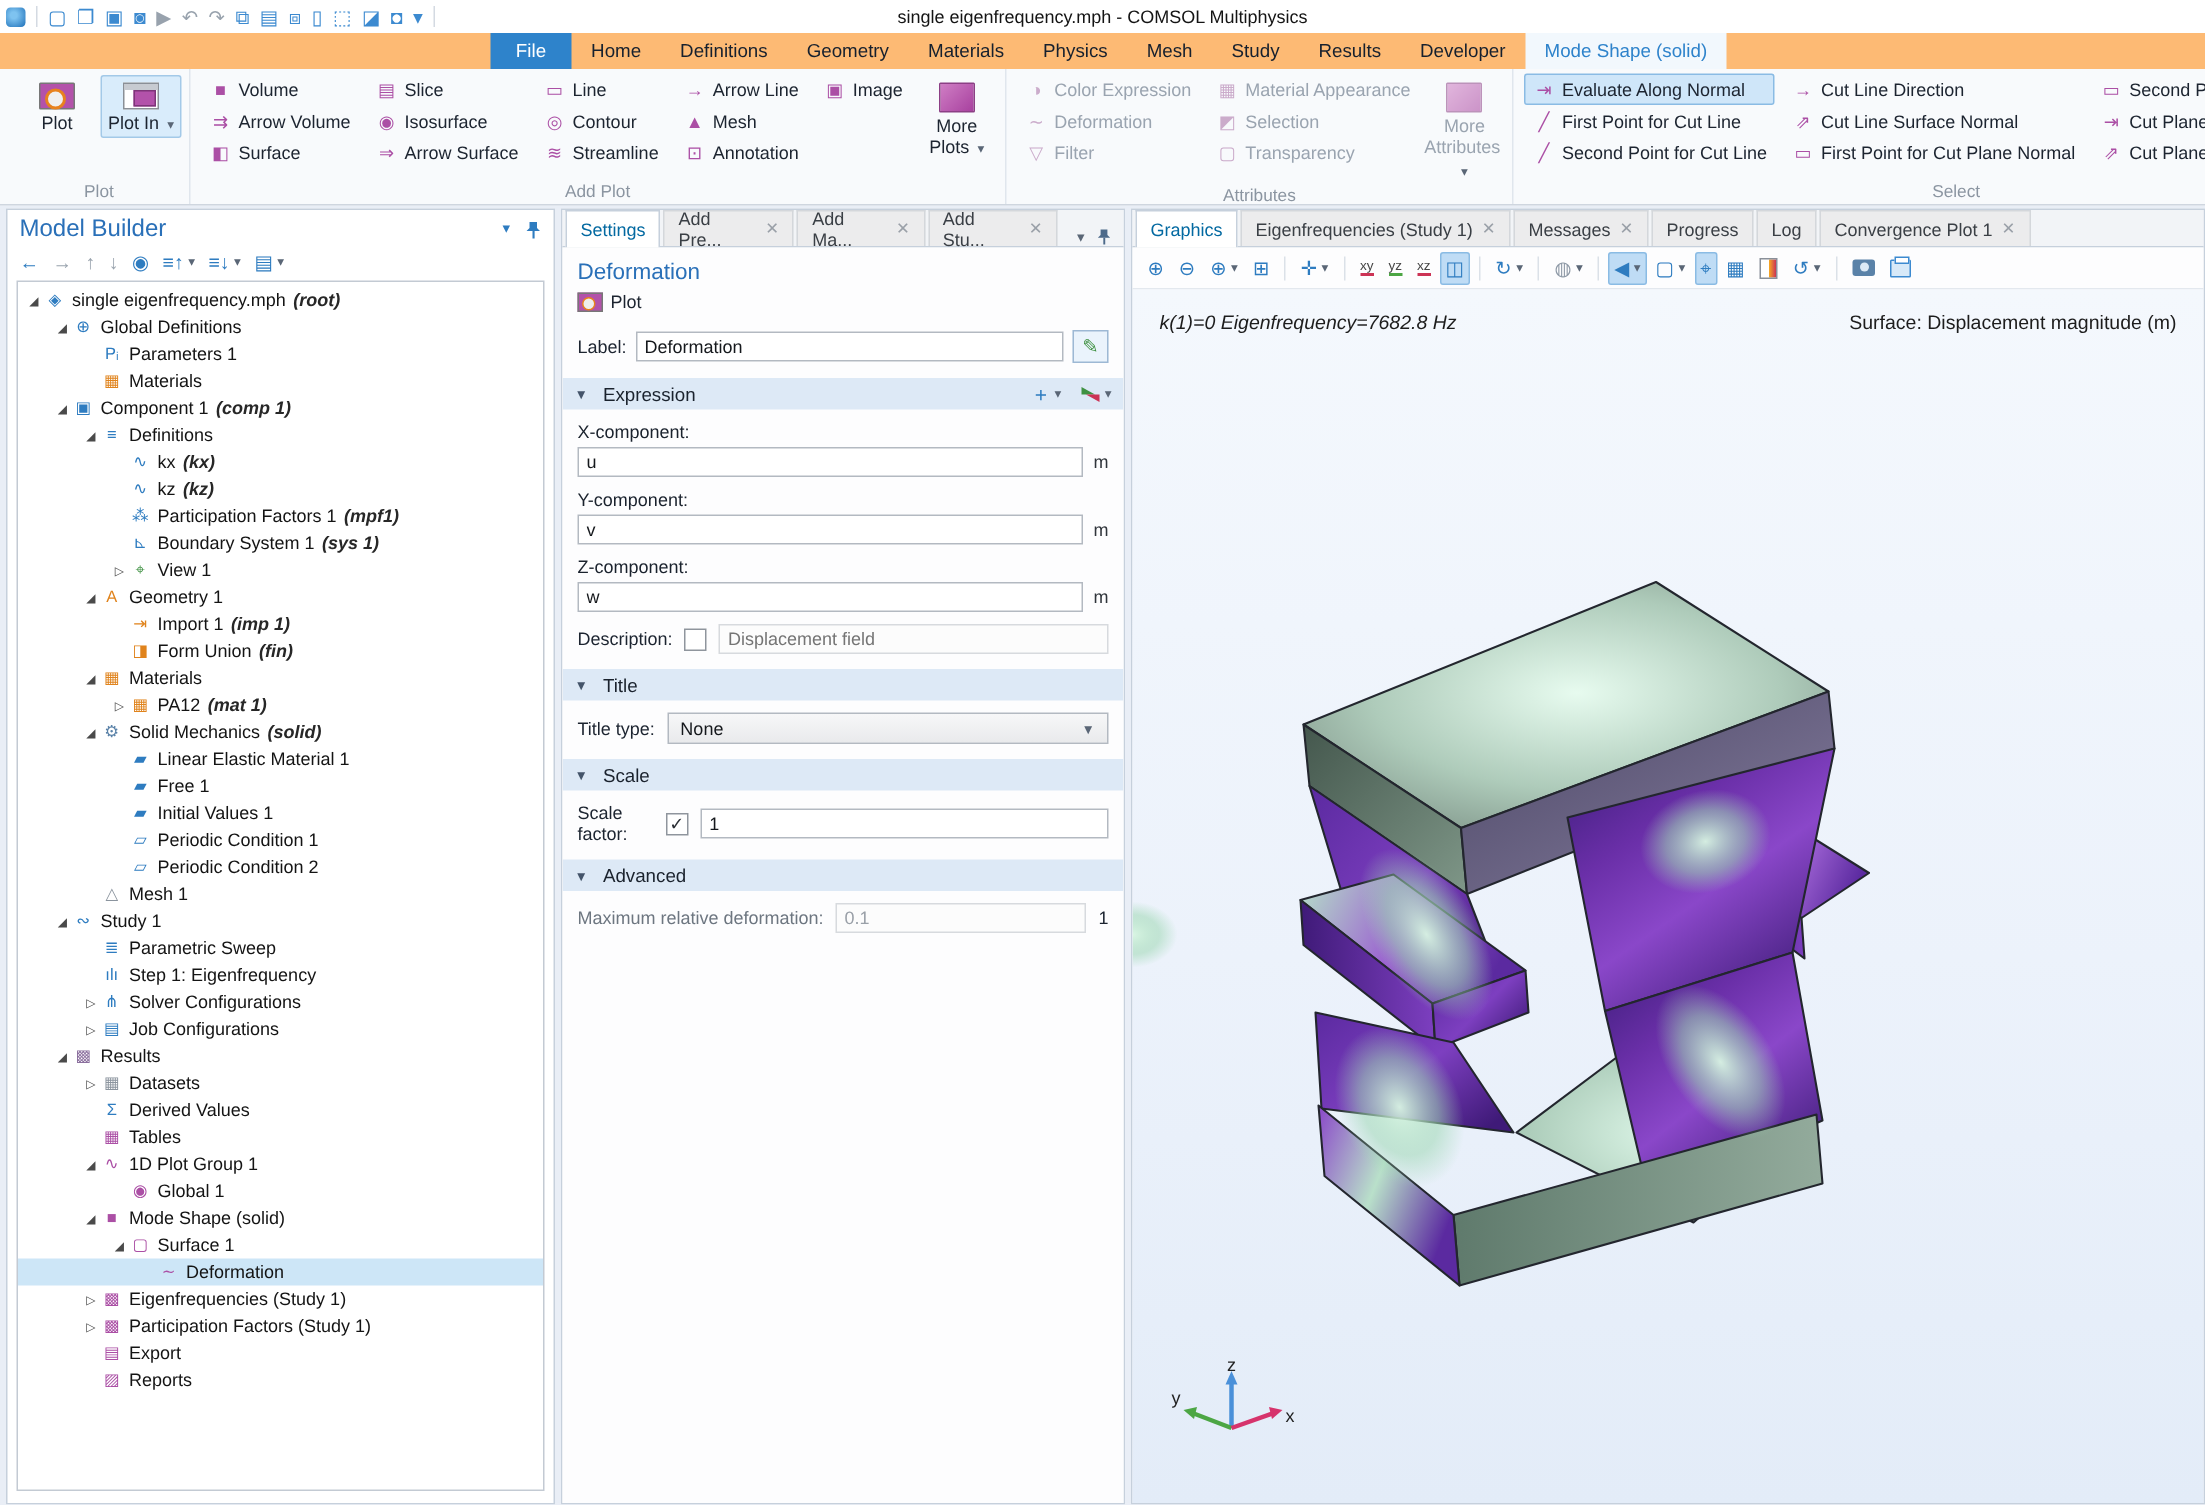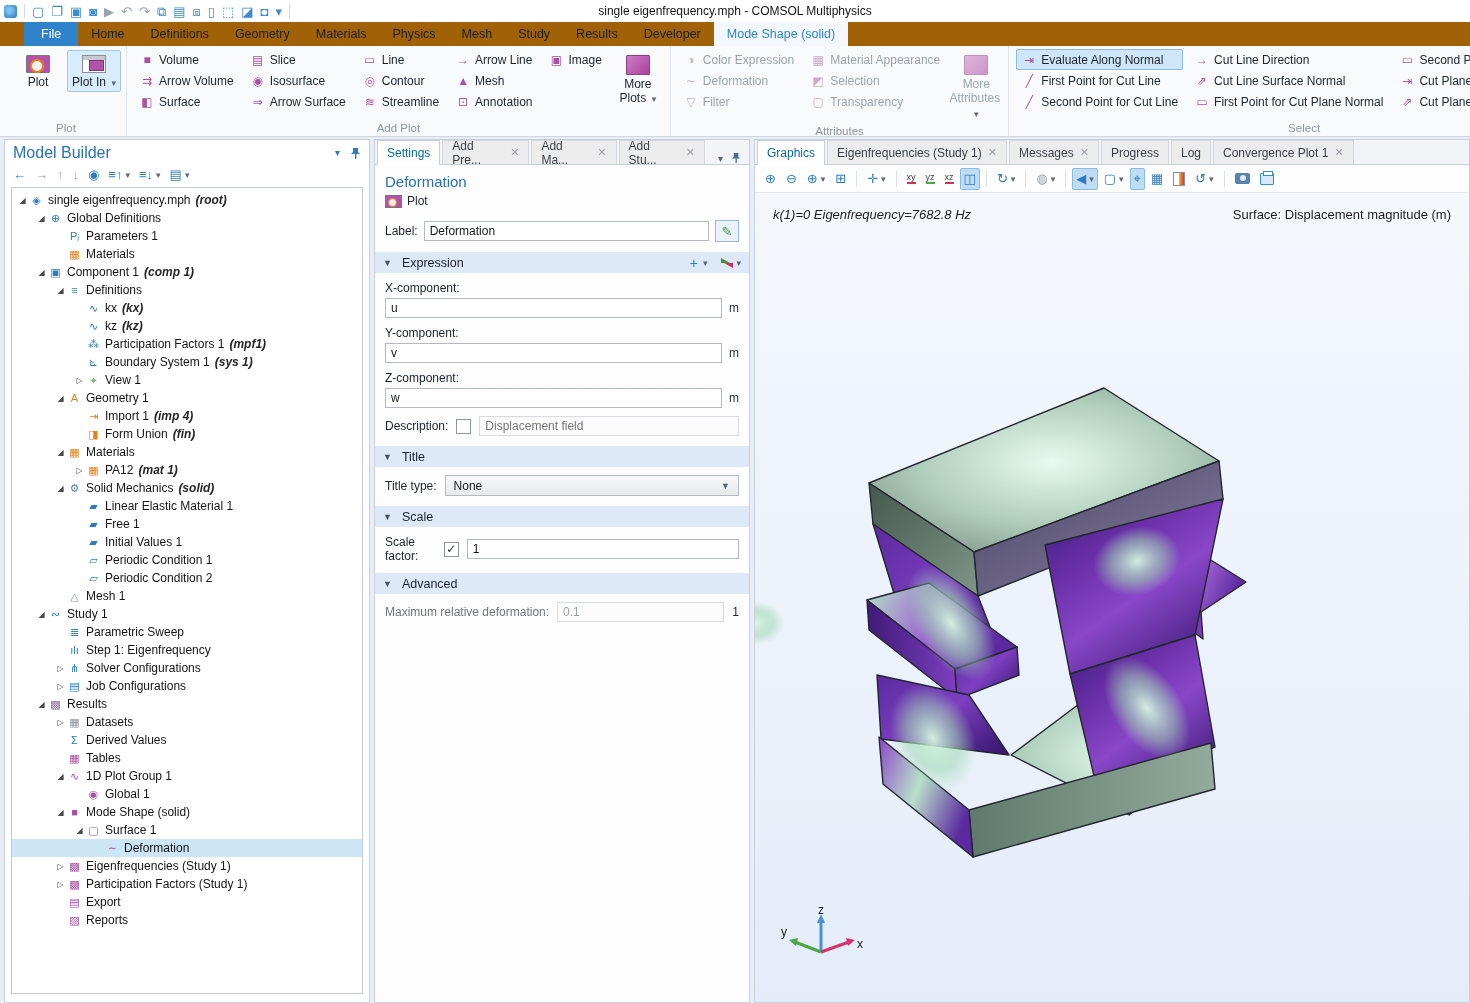--- a/index.html
+++ b/index.html
@@ -9,21 +9,21 @@
   
   .titlebar { height:22px; background:#fff; display:flex; align-items:center; padding-left:4px; position:relative; }
   .qat { display:flex; align-items:center; gap:7px; }
   .qat .qico { font-size:13px; color:#3c8ad0; line-height:1; }
   .qat .qico.grey { color:#98a2ad; }
   .qat .appico { width:13px; height:13px; border-radius:3px; background:radial-gradient(circle at 40% 40%,#7ec3f0 20%,#1d6fb8); }
   .qat .vsep { width:1px; height:14px; background:#d4dae2; }
   .win-title { position:absolute; left:0; right:0; text-align:center; font-size:12px; color:#141414; pointer-events:none; }
 
   
-  .ribbontabs { height:24px; background:#a16207; display:flex; align-items:stretch; padding-left:24px; }
+  .ribbontabs { height:24px; background:#fdba74; display:flex; align-items:stretch; padding-left:8px;justify-content:center; }
   .rtab { padding:0 13px; display:flex; align-items:center; font-size:12.5px; color:#16202e; cursor:default; }
   .rtab.file { background:#2e83cb; color:#fff; padding:0 17px; }
   .rtab.ctx { color:#2e83cb; background:#f2f8fd; }
 
   
   .ribbon { height:91px; background:#f8fafc; border-bottom:1px solid #cfd6df; display:flex; align-items:stretch; padding-left:6px; overflow:hidden; }
   .rgroup { display:flex; flex-direction:column; padding:3px 4px 0 4px; border-right:1px solid #e0e6ed; }
   .rbody { flex:1; display:flex; align-items:flex-start; }
   .rlabel { text-align:center; color:#8b95a1; font-size:11.5px; padding:1px 0 2px; }
   .rbig { width:54px; display:flex; flex-direction:column; align-items:center; padding:4px 2px 2px; border:1px solid transparent; border-radius:2px; margin:1px; }
@@ -436,21 +436,21 @@
         </div>
         <div class="trow" style="padding-left: 42px;">
           <span class="texp">◢</span>
           <span class="ticon" style="color: rgb(224, 131, 28);">A</span>
           <span class="tlabel">Geometry 1</span>
         </div>
         <div class="trow" style="padding-left: 61px;">
           <span class="texp"></span>
           <span class="ticon" style="color: rgb(224, 131, 28);">⇥</span>
           <span class="tlabel">Import 1</span>
-          <span class="tlabel tsuffix">(imp 4)</span>
+          <span class="tlabel tsuffix">(imp 1)</span>
         </div>
         <div class="trow" style="padding-left: 61px;">
           <span class="texp"></span>
           <span class="ticon" style="color: rgb(224, 131, 28);">◨</span>
           <span class="tlabel">Form Union</span>
           <span class="tlabel tsuffix">(fin)</span>
         </div>
         <div class="trow" style="padding-left: 42px;">
           <span class="texp">◢</span>
           <span class="ticon" style="color: rgb(224, 131, 28);">▦</span>

